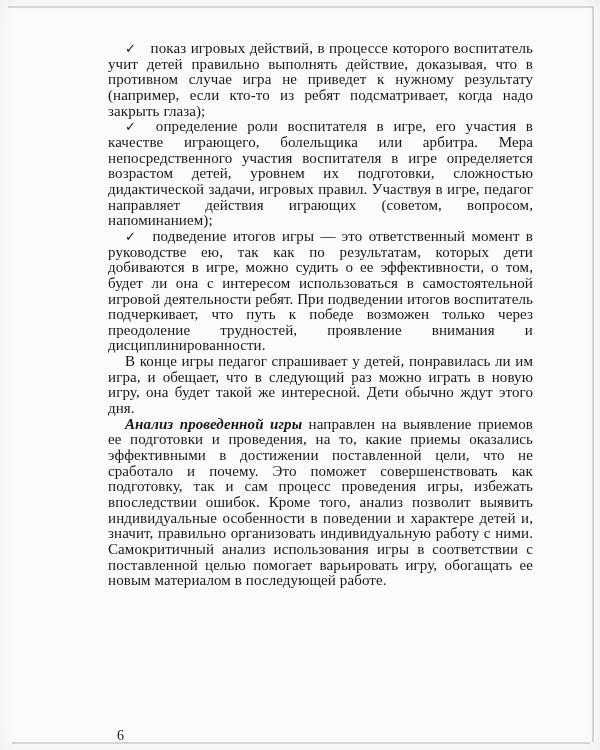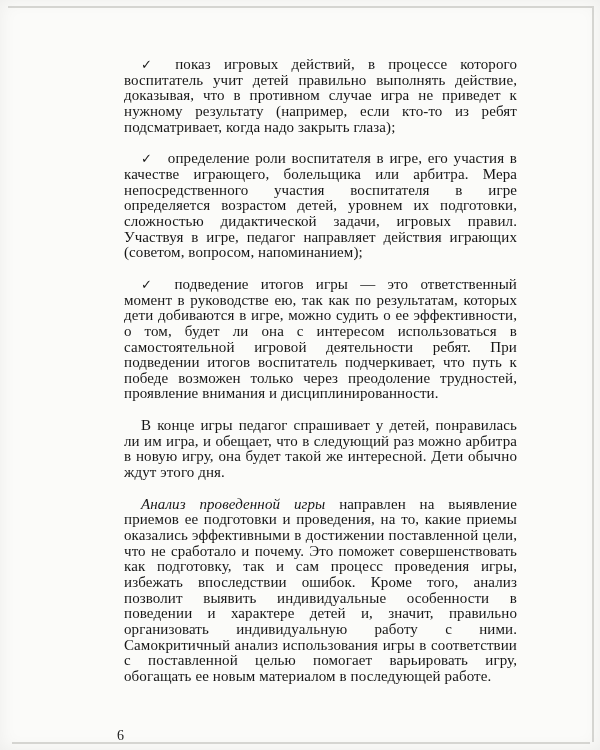--- a/index.html
+++ b/index.html
@@ -33,31 +33,31 @@
     left: 108px;
     top: 41px;
     width: 425px;
     color: #161616;
     font-size: 15px;
     line-height: 15.65px;
     text-align: justify;
     letter-spacing: 0.1px;
   }
   .para {
-    margin: 16px;
+    margin: 0;
     text-indent: 17px;
   }
   .check {
     font-family: "DejaVu Sans", sans-serif;
     font-weight: bold;
     font-size: 13px;
     margin-right: 14px;
   }
   .lead {
-    font-weight: normal;
+    font-weight: bold;
     font-style: italic;
   }
   .page-number {
     position: absolute;
     left: 117px;
     top: 728px;
     font-size: 14px;
     color: #1c1c1c;
   }
 </style>
@@ -71,21 +71,21 @@
   <div class="scan-edge scan-right"></div>
 
   <div class="text-block">
 
     <p class="para"><span class="check">✓</span><span>показ игровых действий, в процессе которого воспитатель учит детей правильно выполнять действие, доказывая, что в противном случае игра не приведет к нужному результату (например, если кто-то из ребят подсматривает, когда надо закрыть глаза);</span></p>
 
     <p class="para"><span class="check">✓</span><span>определение роли воспитателя в игре, его участия в качестве играющего, болельщика или арбитра. Мера непосредственного участия воспитателя в игре определяется возрастом детей, уровнем их подготовки, сложностью дидактической задачи, игровых правил. Участвуя в игре, педагог направляет действия играющих (советом, вопросом, напоминанием);</span></p>
 
     <p class="para"><span class="check">✓</span><span>подведение итогов игры — это ответственный момент в руководстве ею, так как по результатам, которых дети добиваются в игре, можно судить о ее эффективности, о том, будет ли она с интересом использоваться в самостоятельной игровой деятельности ребят. При подведении итогов воспитатель подчеркивает, что путь к победе возможен только через преодоление трудностей, проявление внимания и дисциплинированности.</span></p>
 
-    <p class="para"><span>В конце игры педагог спрашивает у детей, понравилась ли им игра, и обещает, что в следующий раз можно арбитра в новую игру, она будет такой же интересной. Дети обычно ждут этого дня.</span></p>
+    <p class="para"><span>В конце игры педагог спрашивает у детей, понравилась ли им игра, и обещает, что в следующий раз можно играть в новую игру, она будет такой же интересной. Дети обычно ждут этого дня.</span></p>
 
     <p class="para"><span class="lead">Анализ проведенной игры</span><span> направлен на выявление приемов ее подготовки и проведения, на то, какие приемы оказались эффективными в достижении поставленной цели, что не сработало и почему. Это поможет совершенствовать как подготовку, так и сам процесс проведения игры, избежать впоследствии ошибок. Кроме того, анализ позволит выявить индивидуальные особенности в поведении и характере детей и, значит, правильно организовать индивидуальную работу с ними. Самокритичный анализ использования игры в соответствии с поставленной целью помогает варьировать игру, обогащать ее новым материалом в последующей работе.</span></p>
 
 
   </div>
 
   <div class="page-number">6</div>
 
 </div>
 

